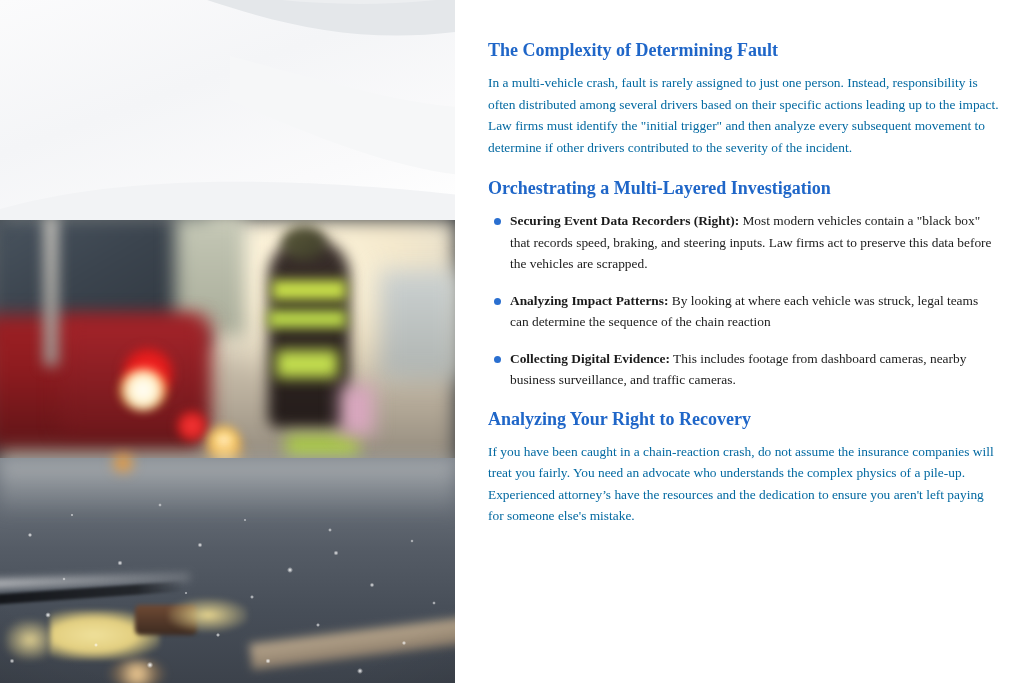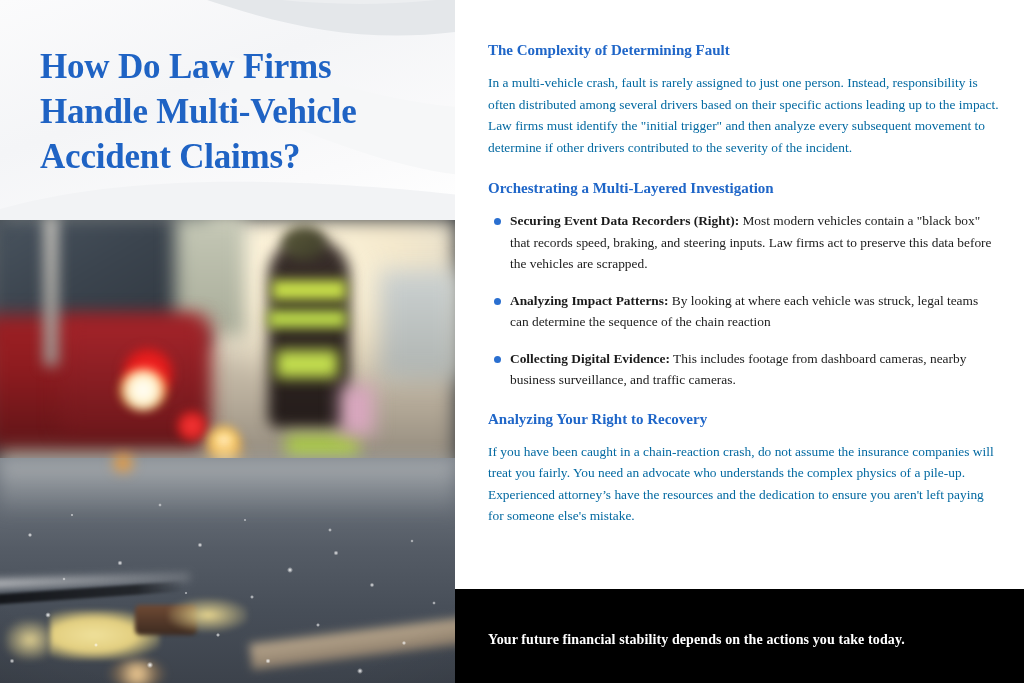--- a/index.html
+++ b/index.html
@@ -296,21 +296,21 @@
     left: 33px;
     top: 40px;
     width: 512px;
   }
   .section { margin: 0 0 2px 0; }
   .section-heading {
     margin: 0 0 11px 0;
     color: #1f66c8;
     font-family: "Liberation Serif", "DejaVu Serif", serif;
     font-weight: bold;
-    font-size: 15px;
+    font-size: 18px;
     line-height: 21px;
   }
   .body-text {
     margin: 0 0 20px 0;
     color: #0369a1;
     font-family: "Liberation Serif", "DejaVu Serif", serif;
     font-size: 13.4px;
     line-height: 21.5px;
   }
   .body-text.tight { margin-bottom: 13px; }
@@ -372,21 +372,20 @@
 
   <div class="left-col">
 
     <div class="title-panel">
       <svg class="swoosh-svg" viewBox="0 0 455 220" preserveAspectRatio="none">
         <path d="M130,-30 C250,5 330,35 470,18 L470,-40 L130,-40 Z" fill="#eceef0"></path>
         <path d="M150,-20 C260,20 350,48 470,30 L470,-4 C340,14 250,-2 150,-20 Z" fill="#e4e7ea"></path>
         <path d="M-10,212 C90,182 230,170 470,196 L470,230 L-10,230 Z" fill="#f2f3f5"></path>
         <path d="M230,100 C320,140 400,170 470,176 L470,108 C400,104 320,80 230,56 Z" fill="#f6f7f8"></path>
       </svg>
-      <h1 class="page-title">How Do Law Firms Handle Multi-Vehicle Accident Claims?</h1>
     </div>
 
     <div class="photo">
       <div class="ph-layer ph-bg"></div>
       <div class="ph-layer ph-truck-top"></div>
       <div class="ph-layer ph-bldg"></div>
       <div class="ph-layer ph-truck-red"></div>
       <div class="ph-layer ph-truck-red2"></div>
       <div class="ph-layer ph-truck-pillar"></div>
       <div class="ph-layer ph-right-pale"></div>
@@ -445,17 +444,14 @@
       </div>
 
       <div class="section">
         <h2 class="section-heading">Analyzing Your Right to Recovery</h2>
         <p class="body-text last">If you have been caught in a chain-reaction crash, do not assume the insurance companies will treat you fairly. You need an advocate who understands the complex physics of a pile-up. Experienced attorney’s have the resources and the dedication to ensure you aren't left paying for someone else's mistake.</p>
       </div>
 
     </div>
   </div>
 
-  <div class="footer-bar">
-    <p class="footer-text">Your future financial stability depends on the actions you take today.</p>
-  </div>
 
 </div>
 
 </body></html>

